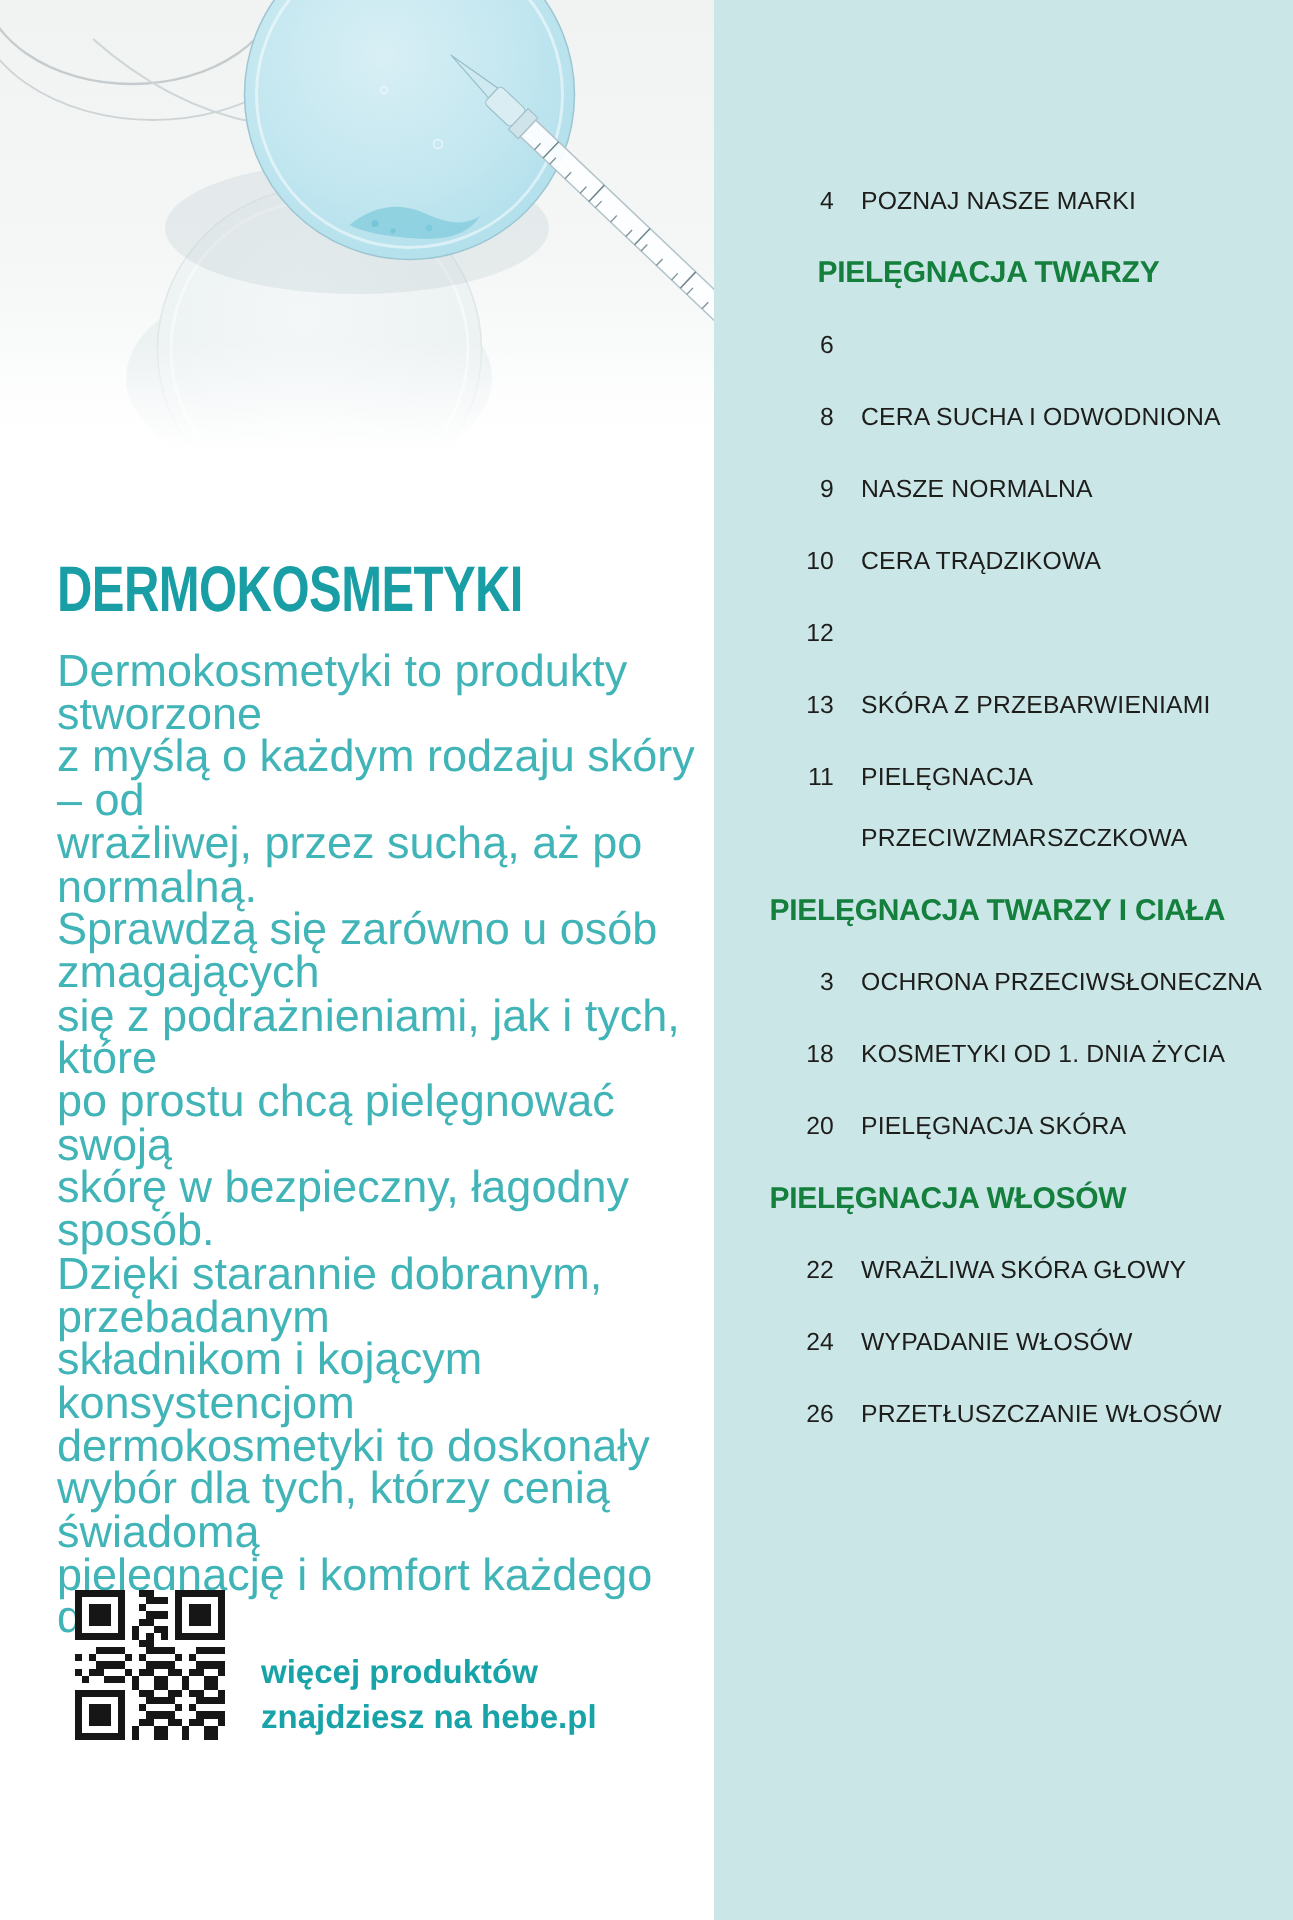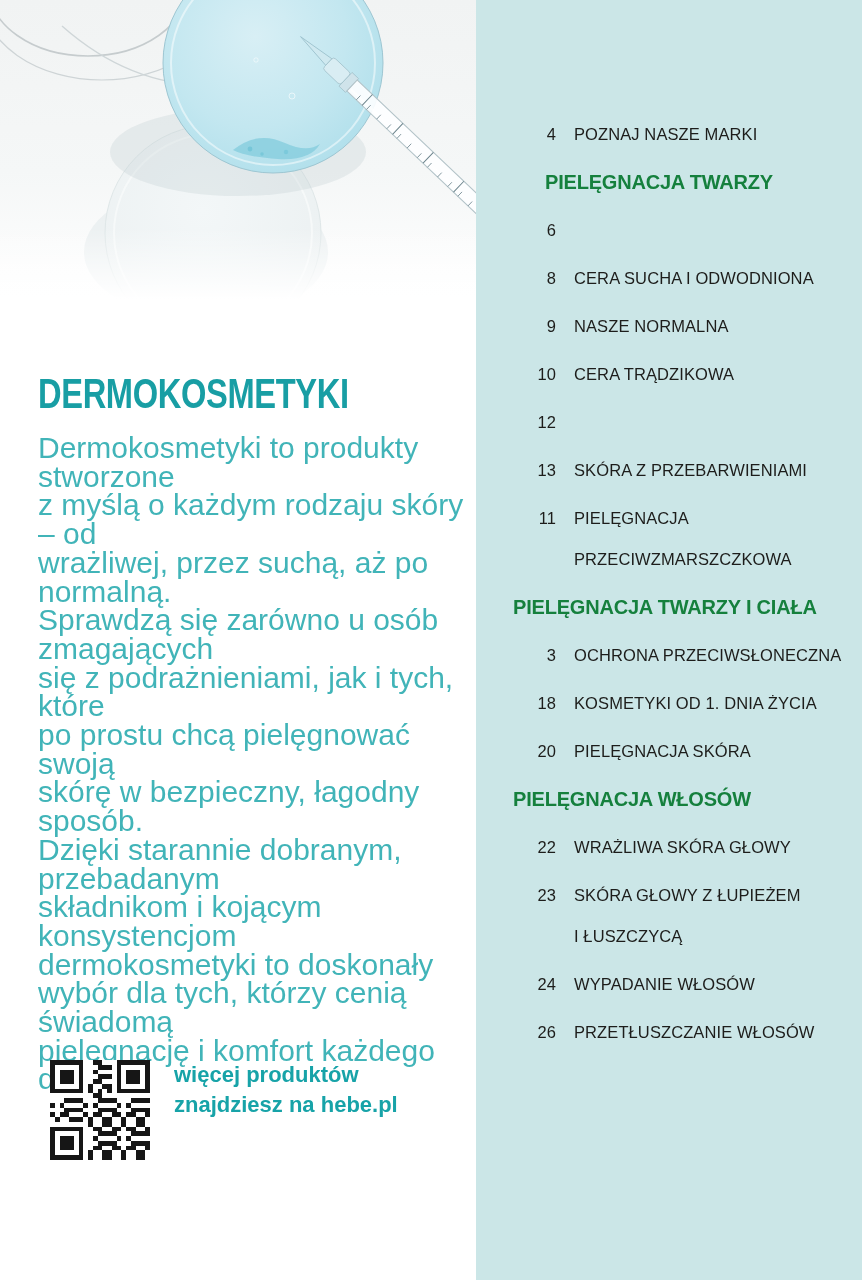--- a/index.html
+++ b/index.html
@@ -42,21 +42,21 @@
     font-size: 30px;
     line-height: 28.7px;
     color: #41b4b8;
     white-space: pre-line;
   }
 
   .qr-row {
     position: absolute;
     left: 50px; top: 1060px;
     display: flex;
-    align-items: flex-start;
+    align-items: flex-end;
     gap: 24px;
   }
   .qr-box { width: 100px; height: 100px; }
   .qr-caption {
     font-size: 22px;
     font-weight: bold;
     line-height: 30px;
     color: #17a3a8;
     white-space: pre-line;
   }
@@ -367,25 +367,20 @@
           <span class="toc-title">PIELĘGNACJA SKÓRA</span>
         </div>
         <div class="toc-row toc-header flush">
           <span class="toc-title">PIELĘGNACJA WŁOSÓW</span>
         </div>
         <div class="toc-row toc-entry">
           <span class="toc-num">22</span>
           <span class="toc-title">WRAŻLIWA SKÓRA GŁOWY</span>
         </div>
         <div class="toc-row toc-entry">
-          <span class="toc-num">23</span>
-          <span class="toc-title">SKÓRA GŁOWY Z ŁUPIEŻEM
-I ŁUSZCZYCĄ</span>
-        </div>
-        <div class="toc-row toc-entry">
           <span class="toc-num">24</span>
           <span class="toc-title">WYPADANIE WŁOSÓW</span>
         </div>
         <div class="toc-row toc-entry">
           <span class="toc-num">26</span>
           <span class="toc-title">PRZETŁUSZCZANIE WŁOSÓW</span>
         </div>
       </div>
   </div>
 

